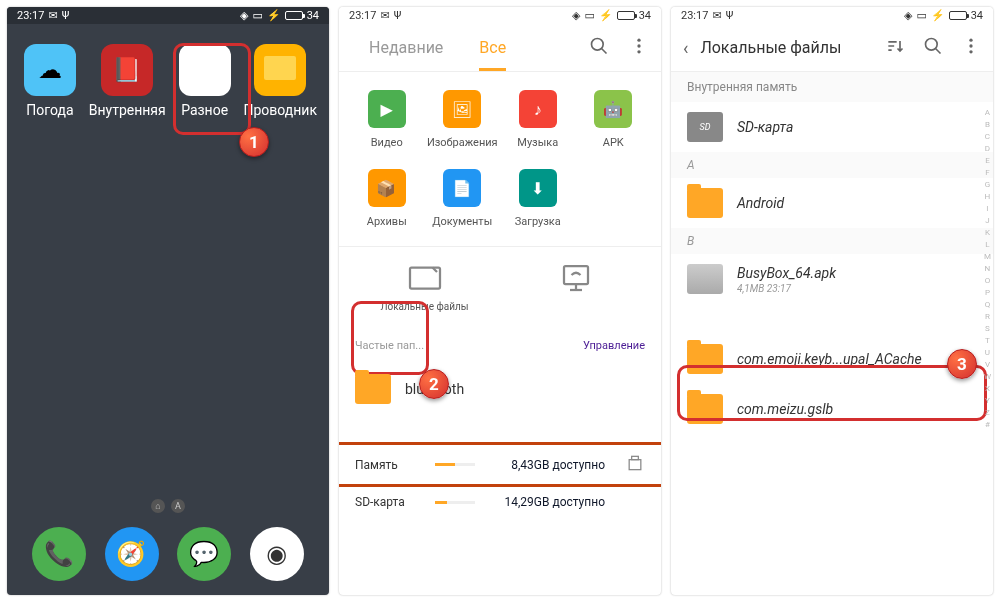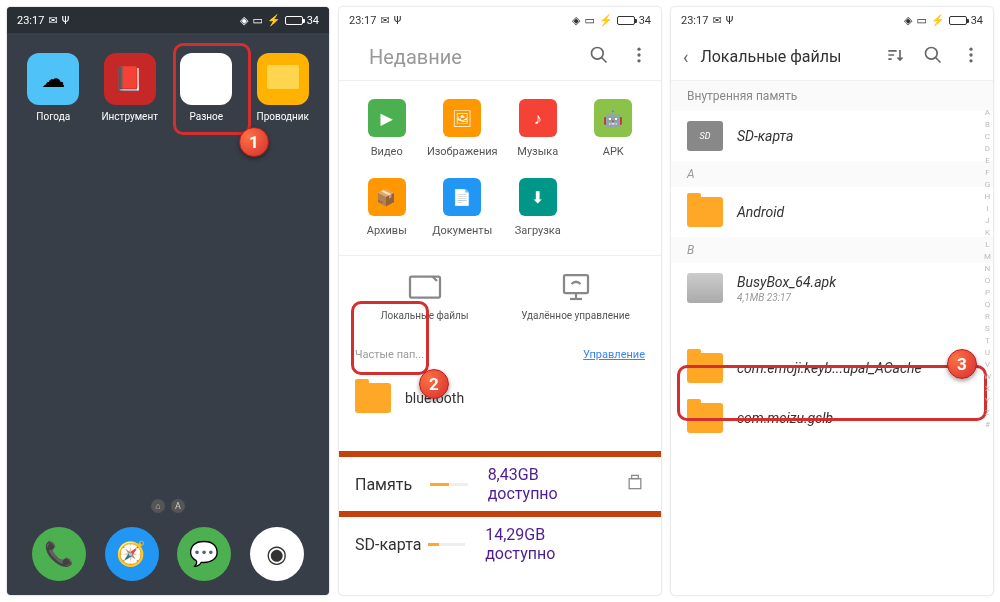--- a/index.html
+++ b/index.html
@@ -1,70 +1,70 @@
 <!DOCTYPE html>
 <html><head>
 <meta charset="utf-8">
 <style>
 * { margin: 0; padding: 0; box-sizing: border-box; font-family: -apple-system, Roboto, Arial, sans-serif; }
 body { background: #fff; width: 1000px; height: 602px; display: flex; gap: 10px; padding: 7px; }
 .phone { width: 322px; height: 588px; border-radius: 4px; overflow: hidden; position: relative; background: #fff; box-shadow: 0 0 2px rgba(0,0,0,0.3); }
-.status-bar { height: 26px; display: flex; align-items: center; padding: 0 10px; font-size: 11px; color: #fff; }
+.status-bar { height: 17px; display: flex; align-items: center; padding: 0 10px; font-size: 11px; color: #fff; }
 .phone.dark .status-bar { background: #2a2f36; }
 .phone.light .status-bar { background: #fff; color: #333; }
 .status-left { display: flex; align-items: center; gap: 4px; }
 .status-right { margin-left: auto; display: flex; align-items: center; gap: 4px; }
 .battery { display: inline-flex; align-items: center; }
 .battery-icon { width: 18px; height: 9px; border: 1px solid currentColor; border-radius: 2px; position: relative; }
 .battery-icon::after { content: ''; position: absolute; right: -3px; top: 2px; width: 2px; height: 4px; background: currentColor; border-radius: 0 1px 1px 0; }
 .battery-fill { height: 100%; width: 34%; background: #4caf50; }
 
 
 .phone1 { background: #383e47; }
 .home-grid { padding: 20px 12px; display: grid; grid-template-columns: repeat(4, 1fr); gap: 18px 8px; }
 .app-icon { display: flex; flex-direction: column; align-items: center; gap: 6px; cursor: pointer; }
 .app-icon-img { width: 52px; height: 52px; border-radius: 12px; display: flex; align-items: center; justify-content: center; font-size: 24px; }
-.app-label { color: #fff; font-size: 10px; text-align: left; }
+.app-label { color: #fff; font-size: 14px; text-align: left; }
 .weather-icon { background: #4fc3f7; }
 .tools-icon { background: #c62828; }
 .explorer-icon { background: #ffb300; position: relative; }
 .explorer-icon::before { content: ''; position: absolute; top: 12px; left: 10px; width: 32px; height: 24px; background: #ffd54f; border-radius: 2px; }
 .misc-icon { background: #fff; display: grid; grid-template-columns: 1fr 1fr; grid-template-rows: 1fr 1fr; gap: 2px; padding: 6px; }
 .misc-icon > div { border-radius: 3px; }
 .highlight-box { position: absolute; border: 3px solid #d32f2f; border-radius: 10px; pointer-events: none; }
 .dock { position: absolute; bottom: 14px; left: 0; right: 0; display: flex; justify-content: space-around; padding: 0 16px; }
 .dock-icon { width: 54px; height: 54px; border-radius: 50%; display: flex; align-items: center; justify-content: center; font-size: 24px; cursor: pointer; }
 .page-indicator { position: absolute; bottom: 82px; left: 0; right: 0; display: flex; justify-content: center; gap: 6px; }
 .page-dot { width: 14px; height: 14px; border-radius: 50%; background: #555; color: #ccc; font-size: 9px; display: flex; align-items: center; justify-content: center; }
 
 
 .tabs { display: flex; align-items: center; height: 48px; padding: 0 12px; border-bottom: 1px solid #eee; }
-.tab { padding: 0 18px; font-size: 20px; color: #999; height: 100%; display: flex; align-items: center; cursor: pointer; position: relative; text-align: center; }
+.tab { padding: 0 18px; font-size: 16px; color: #999; height: 100%; display: flex; align-items: center; cursor: pointer; position: relative; text-align: center; }
 .tab.active { color: #ffa726; }
 .tab.active::after { content: ''; position: absolute; bottom: 0; left: 18px; right: 18px; height: 3px; background: #ffa726; }
 .tab-icons { margin-left: auto; display: flex; gap: 20px; color: #666; }
 .category-grid { display: grid; grid-template-columns: repeat(4, 1fr); padding: 18px 10px; gap: 20px 0; }
 .cat-item { display: flex; flex-direction: column; align-items: center; gap: 8px; cursor: pointer; }
 .cat-icon { width: 38px; height: 38px; border-radius: 6px; display: flex; align-items: center; justify-content: center; color: #fff; font-size: 16px; }
 .cat-label { font-size: 11px; color: #555; text-align: center; }
 .storage-row { display: flex; padding: 16px 10px; border-top: 1px solid #eee; gap: 0; }
 .storage-item { flex: 1; display: flex; flex-direction: column; align-items: center; gap: 8px; cursor: pointer; }
 .storage-icon { width: 36px; height: 30px; display: flex; align-items: center; justify-content: center; color: #888; }
 .storage-label { font-size: 10px; color: #555; text-align: center; line-height: 1.2; }
 .section-header { display: flex; padding: 10px 16px; font-size: 11px; color: #999; }
-.section-header .right { margin-left: auto; color: #3b82f6; text-decoration: underline; }
+.section-header .right { margin-left: auto; color: #4c1d95; }
 .folder-row { display: flex; align-items: center; padding: 12px 16px; gap: 14px; cursor: pointer; }
 .folder-icon { width: 36px; height: 30px; background: #ffa726; border-radius: 3px; position: relative; }
 .folder-icon::before { content: ''; position: absolute; top: -4px; left: 0; width: 14px; height: 6px; background: #ffa726; border-radius: 2px 2px 0 0; }
 .folder-name { font-size: 14px; color: #333; }
-.memory-row { display: flex; align-items: center; padding: 8px 16px; font-size: 16px; border-top: 6px solid #c2410c; }
+.memory-row { display: flex; align-items: center; padding: 8px 16px; font-size: 12px; border-top: 3px solid #c2410c; }
 .memory-label { color: #333; width: 80px; }
 .memory-bar { width: 40px; height: 3px; background: #eee; margin-right: 20px; }
 .memory-bar-fill { height: 100%; background: #ffa726; }
-.memory-value { margin-left: auto; color: #4c1d95; }
+.memory-value { margin-left: auto; color: #0f172a; }
 .memory-icon { margin-left: 20px; color: #888; }
 
 
 .header3 { display: flex; align-items: center; height: 48px; padding: 0 12px; gap: 12px; border-bottom: 1px solid #eee; }
 .header-title { font-size: 16px; color: #333; flex: 1; }
 .header-icons { display: flex; gap: 18px; color: #666; }
 .breadcrumb { padding: 8px 16px; font-size: 12px; color: #888; background: #fafafa; }
 .file-list { position: relative; font-style: italic; }
 .file-item { display: flex; align-items: center; padding: 10px 16px; gap: 14px; cursor: pointer; }
 .file-icon { width: 36px; height: 30px; display: flex; align-items: center; justify-content: center; flex-shrink: 0; }
@@ -100,21 +100,21 @@
       <span>34</span>
     </div>
   </div>
   <div class="home-grid">
     <div class="app-icon">
       <div class="app-icon-img weather-icon">☁</div>
       <div class="app-label">Погода</div>
     </div>
     <div class="app-icon">
       <div class="app-icon-img tools-icon">📕</div>
-      <div class="app-label">Инструмент</div>
+      <div class="app-label">Внутренняя</div>
     </div>
     <div class="app-icon">
       <div class="app-icon-img misc-icon">
         <div style="background:#29b6f6"></div>
           <div style="background:#ef5350"></div>
           <div style="background:#66bb6a"></div>
           <div style="background:#212121"></div>
       </div>
       <div class="app-label">Разное</div>
     </div>
@@ -149,20 +149,21 @@
       <span>▭</span>
       <span>⚡</span>
       <span class="battery">
           <span class="battery-icon"><span class="battery-fill"></span></span>
         </span>
       <span>34</span>
     </div>
   </div>
   <div class="tabs">
     <div class="tab">Недавние</div>
+    <div class="tab active">Все</div>
     <div class="tab-icons">
       <span><svg class="icon-svg" viewBox="0 0 24 24" fill="none" stroke="currentColor" stroke-width="2">
             <circle cx="10" cy="10" r="7"></circle>
             <line x1="21" y1="21" x2="15" y2="15"></line>
           </svg></span>
       <span><svg class="icon-svg" viewBox="0 0 24 24" fill="currentColor">
             <circle cx="12" cy="5" r="2"></circle>
             <circle cx="12" cy="12" r="2"></circle>
             <circle cx="12" cy="19" r="2"></circle>
           </svg></span>
@@ -210,21 +211,20 @@
     </div>
     <div class="storage-item">
       <div class="storage-icon">
           <svg viewBox="0 0 24 20" fill="none" stroke="currentColor" stroke-width="1.5">
             <rect x="4" y="2" width="16" height="12" rx="1"></rect>
             <line x1="8" y1="18" x2="16" y2="18"></line>
             <line x1="12" y1="14" x2="12" y2="18"></line>
             <path d="M9 8 Q12 5 15 8"></path>
           </svg>
         </div>
-      <div class="storage-label">Удалённое управление</div>
     </div>
   </div>
   <div class="highlight-box" style="top:294px; left:12px; width:78px; height:74px;"></div>
   <div class="badge" style="top:362px; left:80px;">2</div>
   <div class="section-header">
     <span>Частые пап...</span>
     <span class="right">Управление</span>
   </div>
   <div class="folder-row">
     <div class="folder-icon"></div>

